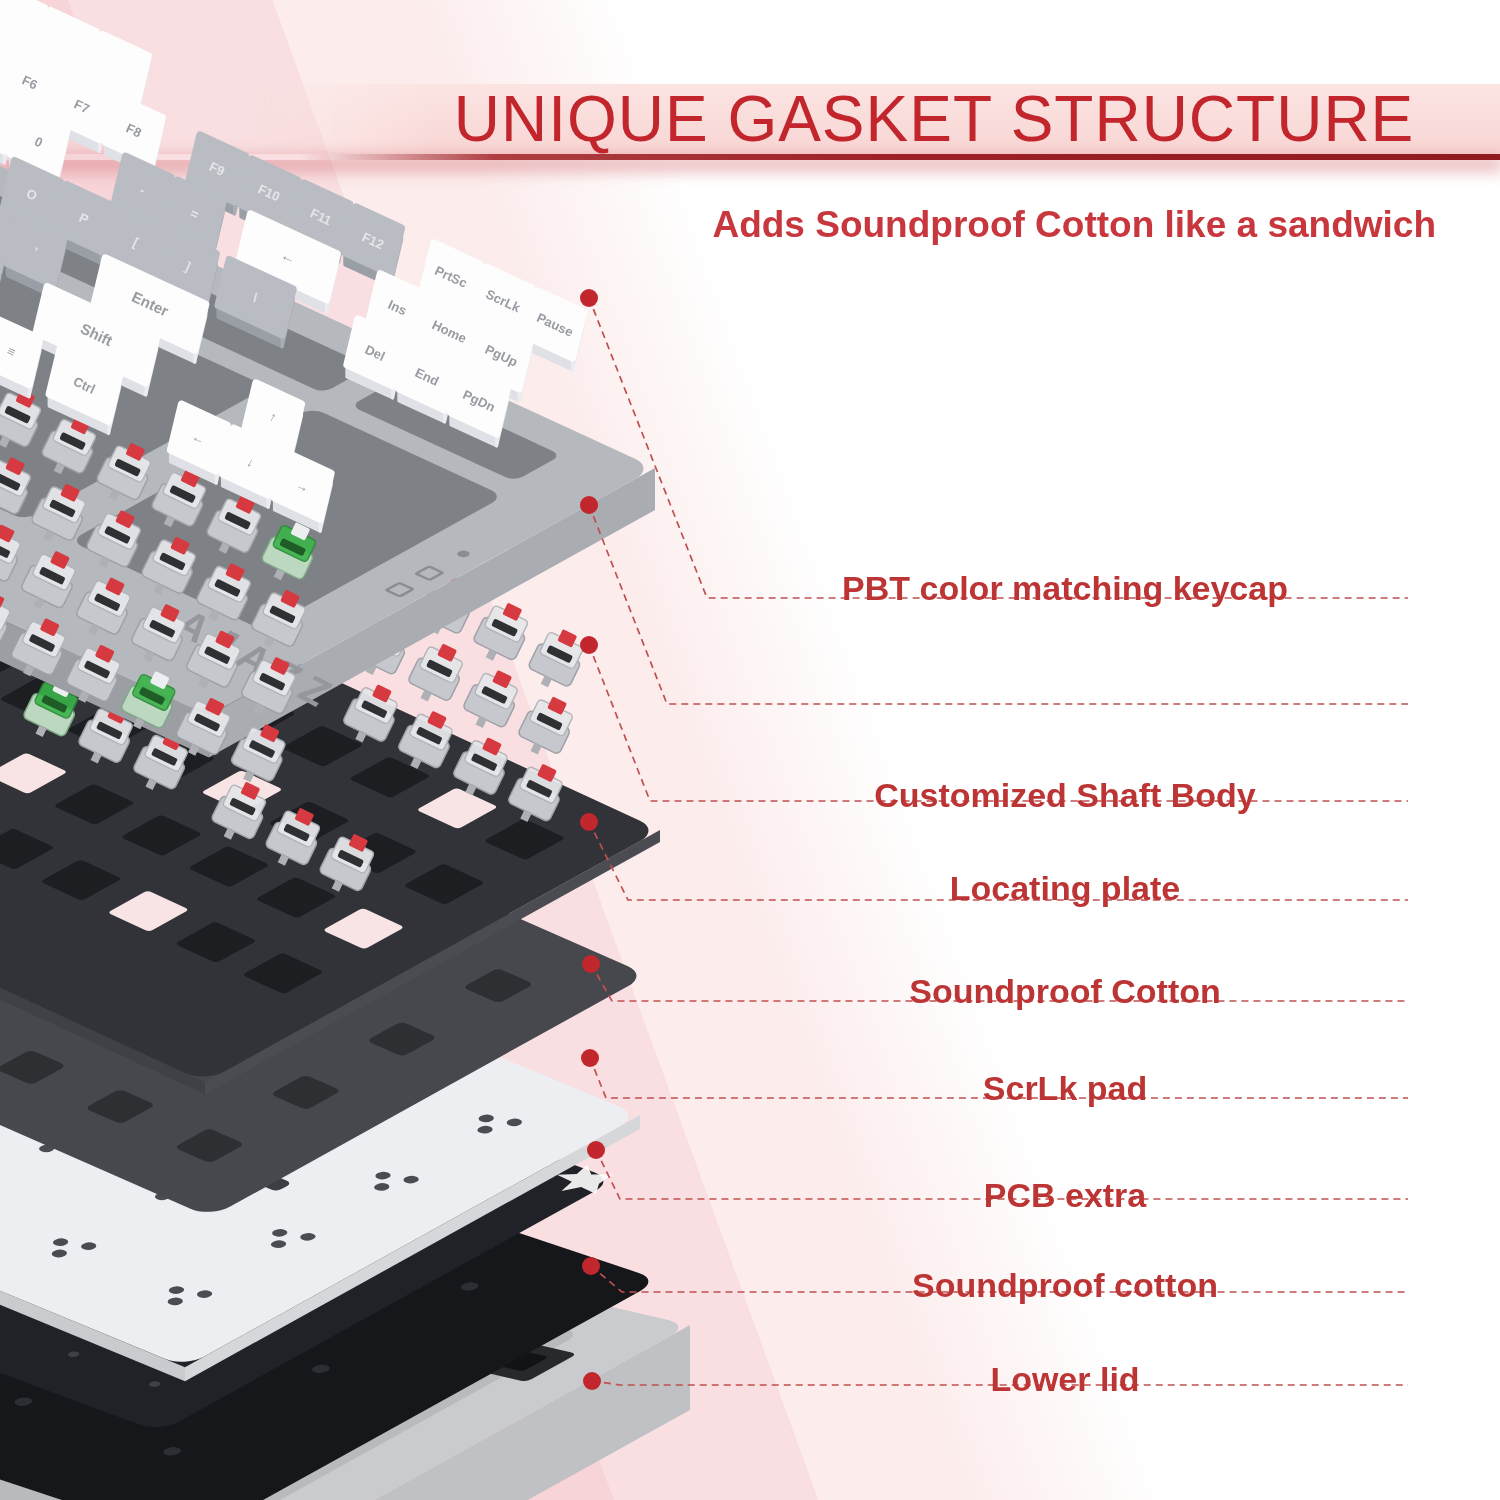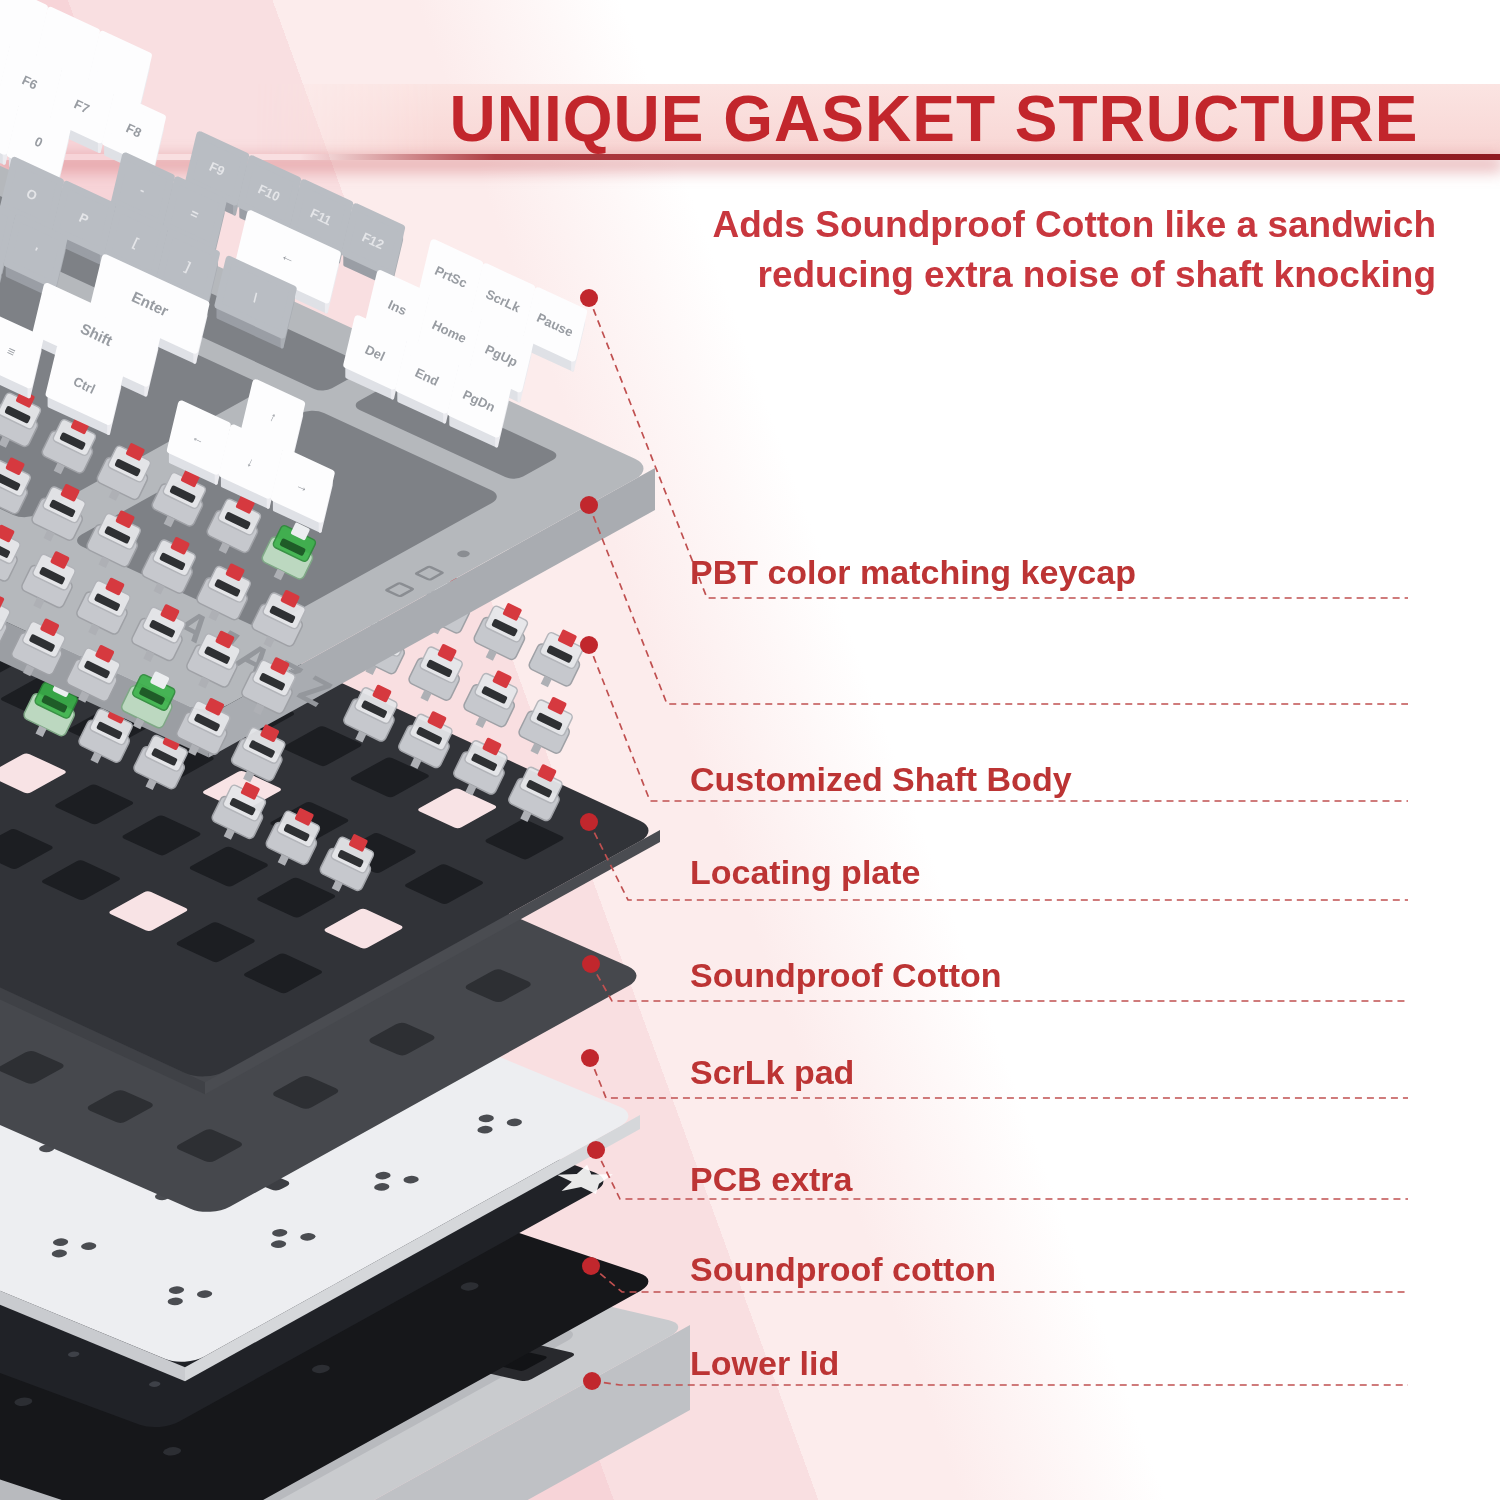--- a/index.html
+++ b/index.html
@@ -6,25 +6,25 @@
   #page{position:relative;width:1500px;height:1500px;overflow:hidden;
     background:linear-gradient(70deg,#f7d4d8 0%,#f7d4d8 30%,#f9dfe1 30%,#f9dfe1 40%,#fcecec 40%,#fcecec 47%,#ffffff 57%,#ffffff 100%);}
   #title-band{position:absolute;left:0;top:84px;width:100%;height:70px;
     background:linear-gradient(180deg,#fbe4e2 0%,#f8d6d4 100%);
     -webkit-mask-image:linear-gradient(90deg,transparent 17%,#000 29%);
     mask-image:linear-gradient(90deg,transparent 17%,#000 29%);}
   #title-bar{position:absolute;left:0;top:154px;width:100%;height:6px;
     background:linear-gradient(90deg,rgba(160,30,36,0) 20%,rgba(160,30,36,.85) 33%,#9d2026 60%,#8f1a20 100%);
     box-shadow:0 7px 16px 3px rgba(205,95,100,.55);}
   #page-title{position:absolute;left:430px;right:62px;top:84px;height:70px;margin:0;
-    line-height:70px;text-align:center;font-size:64px;font-weight:bold;letter-spacing:1px;color:var(--title_red,#c2262c);}
+    line-height:70px;text-align:center;font-size:64px;font-weight:normal;letter-spacing:1px;color:var(--title_red,#c2262c);}
   #subtitle{position:absolute;top:200px;right:64px;text-align:right;
     font-size:37px;font-weight:bold;line-height:1.34;color:var(--subtitle_red,#c8373e);}
-  .callout{position:absolute;left:690px;width:750px;height:44px;text-align:left;
-    font-size:34px;font-weight:bold;color:var(--label_red,#bc3434);}
+  .callout{position:absolute;left:690px;width:750px;height:44px;text-align:center;
+    font-size:34px;font-weight:bold;color:var(--label_red,#bc3434);margin-top:16px;}
   svg{position:absolute;left:0;top:0;pointer-events:none;}
   .leader{fill:none;stroke:var(--dash_red,#c05050);stroke-width:1.7;stroke-dasharray:7 5;}
   .leader-dot{fill:var(--dot_red,#c1272d);}
   .kt-w{fill:#fdfdfe;stroke:#fdfdfe;stroke-width:7;stroke-linejoin:round;}
   .kf-w{fill:#dfe1e6;stroke:#dfe1e6;stroke-width:3;stroke-linejoin:round;}
   .ks-w{fill:#ececf0;stroke:#ececf0;stroke-width:3;stroke-linejoin:round;}
   .kt-g{fill:#b9bdc3;stroke:#b9bdc3;stroke-width:7;stroke-linejoin:round;}
   .kf-g{fill:#9a9ea5;stroke:#9a9ea5;stroke-width:3;stroke-linejoin:round;}
   .ks-g{fill:#aaaeb4;stroke:#aaaeb4;stroke-width:3;stroke-linejoin:round;}
   .leg-w{fill:#989ca2;font-family:"Liberation Sans",sans-serif;font-weight:bold;}
@@ -616,21 +616,20 @@
         <circle cx="591" cy="1266" r="9" class="leader-dot"></circle>
         <polyline points="592,1381 620,1385 1408,1385" class="leader"></polyline>
         <circle cx="592" cy="1381" r="9" class="leader-dot"></circle>
       </g>
   </svg>
 
   <h1 id="page-title">UNIQUE GASKET STRUCTURE</h1>
 
   <div id="subtitle">
     <div>Adds Soundproof Cotton like a sandwich</div>
-    <div>reducing extra noise of shaft knocking</div>
   </div>
 
   <div class="callout" style="top:553px">PBT color matching keycap</div>
   <div class="callout" style="top:853px">Locating plate</div>
   <div class="callout" style="top:760px">Customized Shaft Body</div>
   <div class="callout" style="top:956px">Soundproof Cotton</div>
   <div class="callout" style="top:1053px">ScrLk pad</div>
   <div class="callout" style="top:1160px">PCB extra</div>
   <div class="callout" style="top:1250px">Soundproof cotton</div>
   <div class="callout" style="top:1344px">Lower lid</div>

